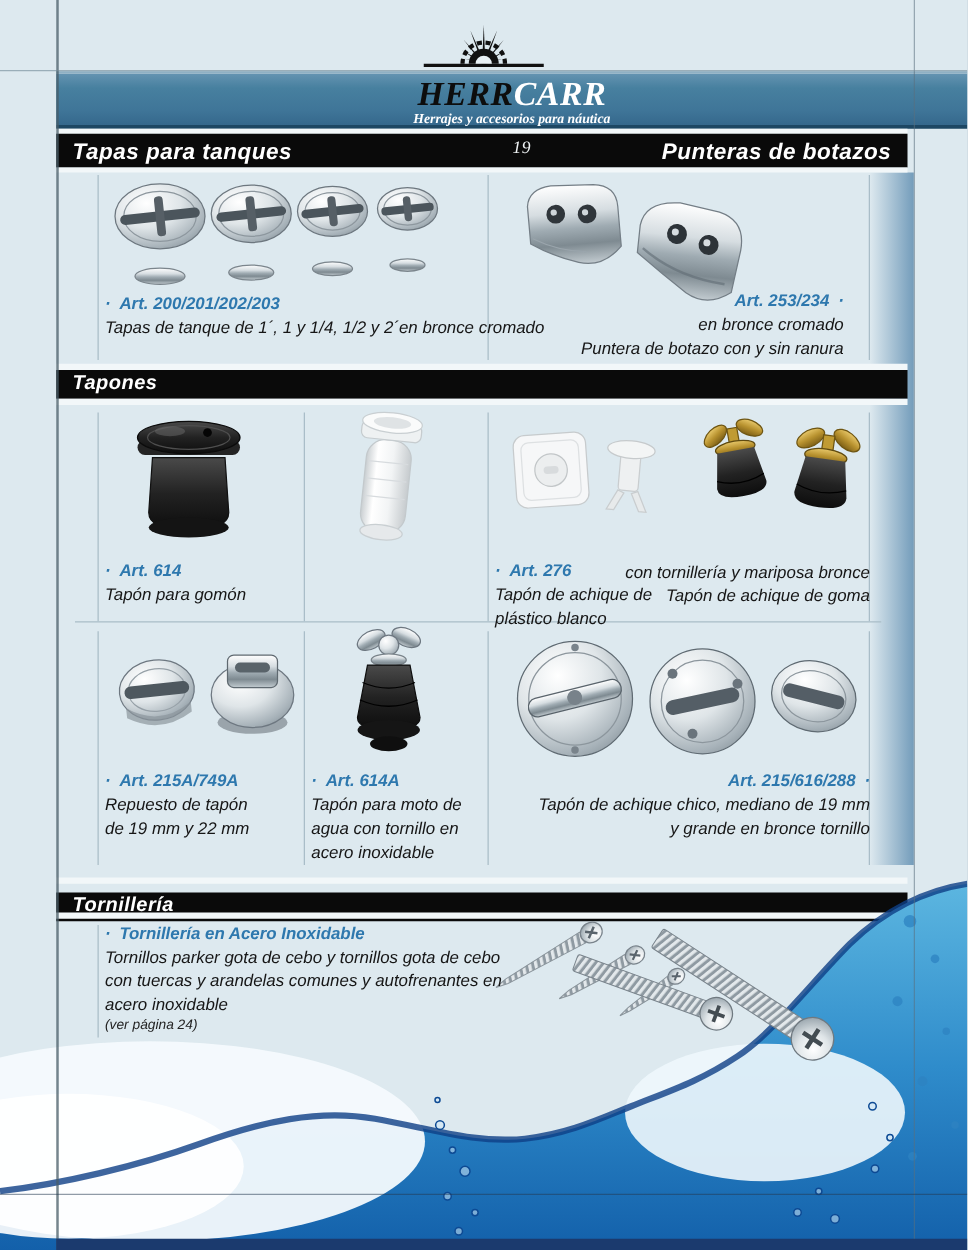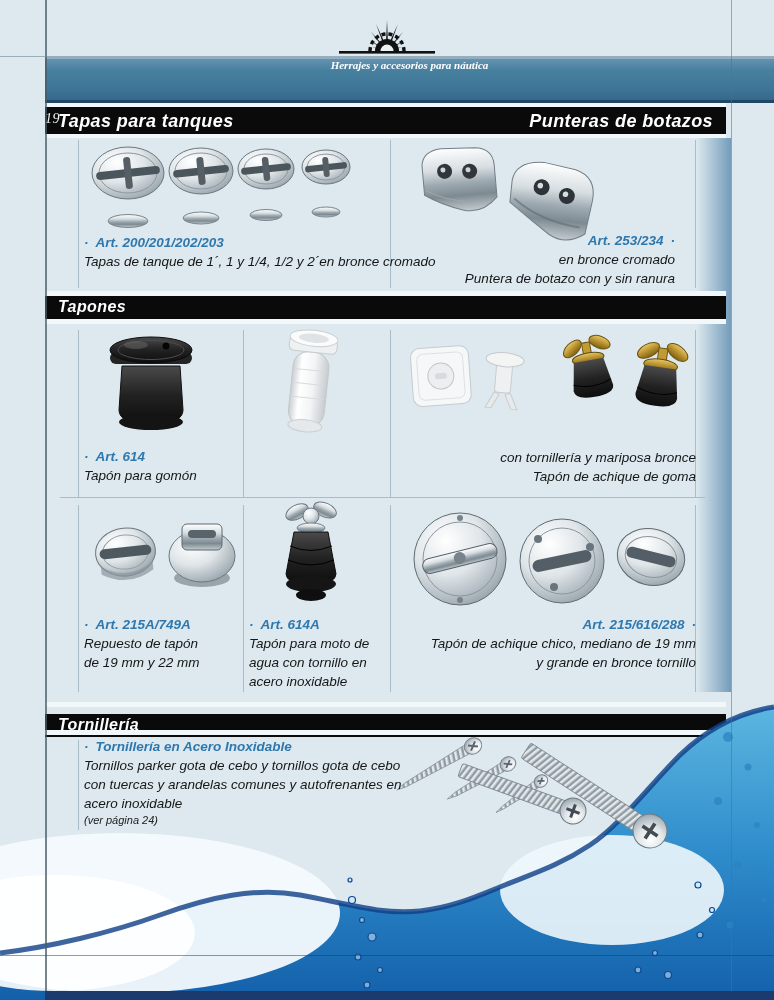--- a/index.html
+++ b/index.html
@@ -14,21 +14,21 @@
     border-top:2px solid #8fb0c4;border-bottom:3px solid #1d4763;box-sizing:border-box;
     text-align:center;}
   .brandname{display:block;margin-top:2px;font:bold italic 27px "Liberation Serif",serif;letter-spacing:.5px;line-height:28px;}
   .brand-a{color:#0d0d0d;} .brand-b{color:#ffffff;}
   .tagline{display:block;color:#ffffff;font:bold italic 11px "Liberation Serif",serif;line-height:12px;}
   .strip{position:absolute;left:45px;width:681px;height:4px;background:#f2f7f9;z-index:2;}
   .bar{position:absolute;left:45px;width:681px;background:#0a0a0a;color:#fff;z-index:2;
        font:bold italic 18px "Liberation Sans",sans-serif;letter-spacing:.4px;}
   #bar1{top:107px;height:27px;}
   #bar1 .bl{position:absolute;left:13px;top:4px;}
-  #bar1 .bc{position:absolute;left:0;width:100%;text-align:left;top:4px;font:italic 14px "Liberation Serif",serif;color:#eef2f4;}
+  #bar1 .bc{position:absolute;left:0;width:100%;text-align:center;top:4px;font:italic 14px "Liberation Serif",serif;color:#eef2f4;padding-left:32px;}
   #bar1 .br{position:absolute;right:13px;top:4px;}
   .bar2{height:23px;} .bar2 .bl{position:absolute;left:13px;top:2px;font-size:16px;}
   #barTapones{top:296px;} #barTorn{top:714px;}
   
   .cline{position:absolute;background:#a9bdc8;z-index:3;}
   #rgrad{left:696px;top:138px;width:35px;height:554px;z-index:1;
     background:linear-gradient(to right,rgba(127,166,195,0),rgba(104,148,181,.9));}
   
   .tblock{position:absolute;z-index:6;}
   .artrow{font:bold italic 13.5px "Liberation Sans",sans-serif;color:#2e78ae;line-height:18px;white-space:nowrap;}
@@ -108,20 +108,21 @@
     <use href="#ray" transform="translate(62,37) rotate(58) scale(.66)"></use>
     <use href="#ray" transform="translate(62,37) rotate(-58) scale(.66)"></use>
     <use href="#ray" transform="translate(62,37) rotate(75) scale(.5)"></use>
     <use href="#ray" transform="translate(62,37) rotate(-75) scale(.5)"></use>
     <path d="M45,37 A17,17 0 0 1 79,37" fill="none" stroke="#111" stroke-width="3.4" stroke-dasharray="4 3"></path>
     <path d="M50,37 A12,12 0 0 1 74,37 Z" fill="#111"></path>
     <path d="M55.5,37 A6.5,6.5 0 0 1 68.5,37 Z" fill="#e9f1f5"></path>
   </svg>
 
   <div id="blueband" class="abs">
+    <span class="brandname"><span class="brand-a">HERR</span><span class="brand-b">CARR</span></span>
     <span class="tagline">Herrajes y accesorios para náutica</span>
   </div>
 
   <div class="strip" style="top:103px;"></div>
   <div class="bar" id="bar1">
     <span class="bl">Tapas para tanques</span>
     <span class="bc">19</span>
     <span class="br">Punteras de botazos</span>
   </div>
   <div class="strip" style="top:134px;"></div>
@@ -254,20 +255,25 @@
       <ellipse cx="40" cy="31" rx="17" ry="6" fill="url(#gold)" stroke="#5f4a10"></ellipse>
       <path d="M24,33 L19,62 Q19,72 40,72 Q61,72 61,62 L56,33 Z" fill="url(#blk)"></path>
       <path d="M20,56 Q40,64 60,56" stroke="#000" fill="none"></path>
     </g>
   </svg>
 
   <div class="tblock lft" style="left:84px;top:448px;">
     <div class="artrow"><span class="bullet">·</span><span>Art. 614</span></div>
     <div class="dline">Tapón para gomón</div>
   </div>
+  <div class="tblock lft" style="left:396px;top:448px;">
+    <div class="artrow"><span class="bullet">·</span><span>Art. 276</span></div>
+    <div class="dline">Tapón de achique de</div>
+    <div class="dline">plástico blanco</div>
+  </div>
   <div class="tblock rgt" style="left:400px;top:448px;width:296px;">
     <div class="dline">con tornillería y mariposa bronce</div>
     <div class="dline">Tapón de achique de goma</div>
   </div>
 
   <div class="cline" style="left:78px;top:505px;width:1px;height:187px;"></div>
   <div class="cline" style="left:243px;top:505px;width:1px;height:187px;"></div>
   <div class="cline" style="left:390px;top:505px;width:1px;height:187px;"></div>
   <div class="cline" style="left:695px;top:505px;width:1px;height:187px;"></div>
 

